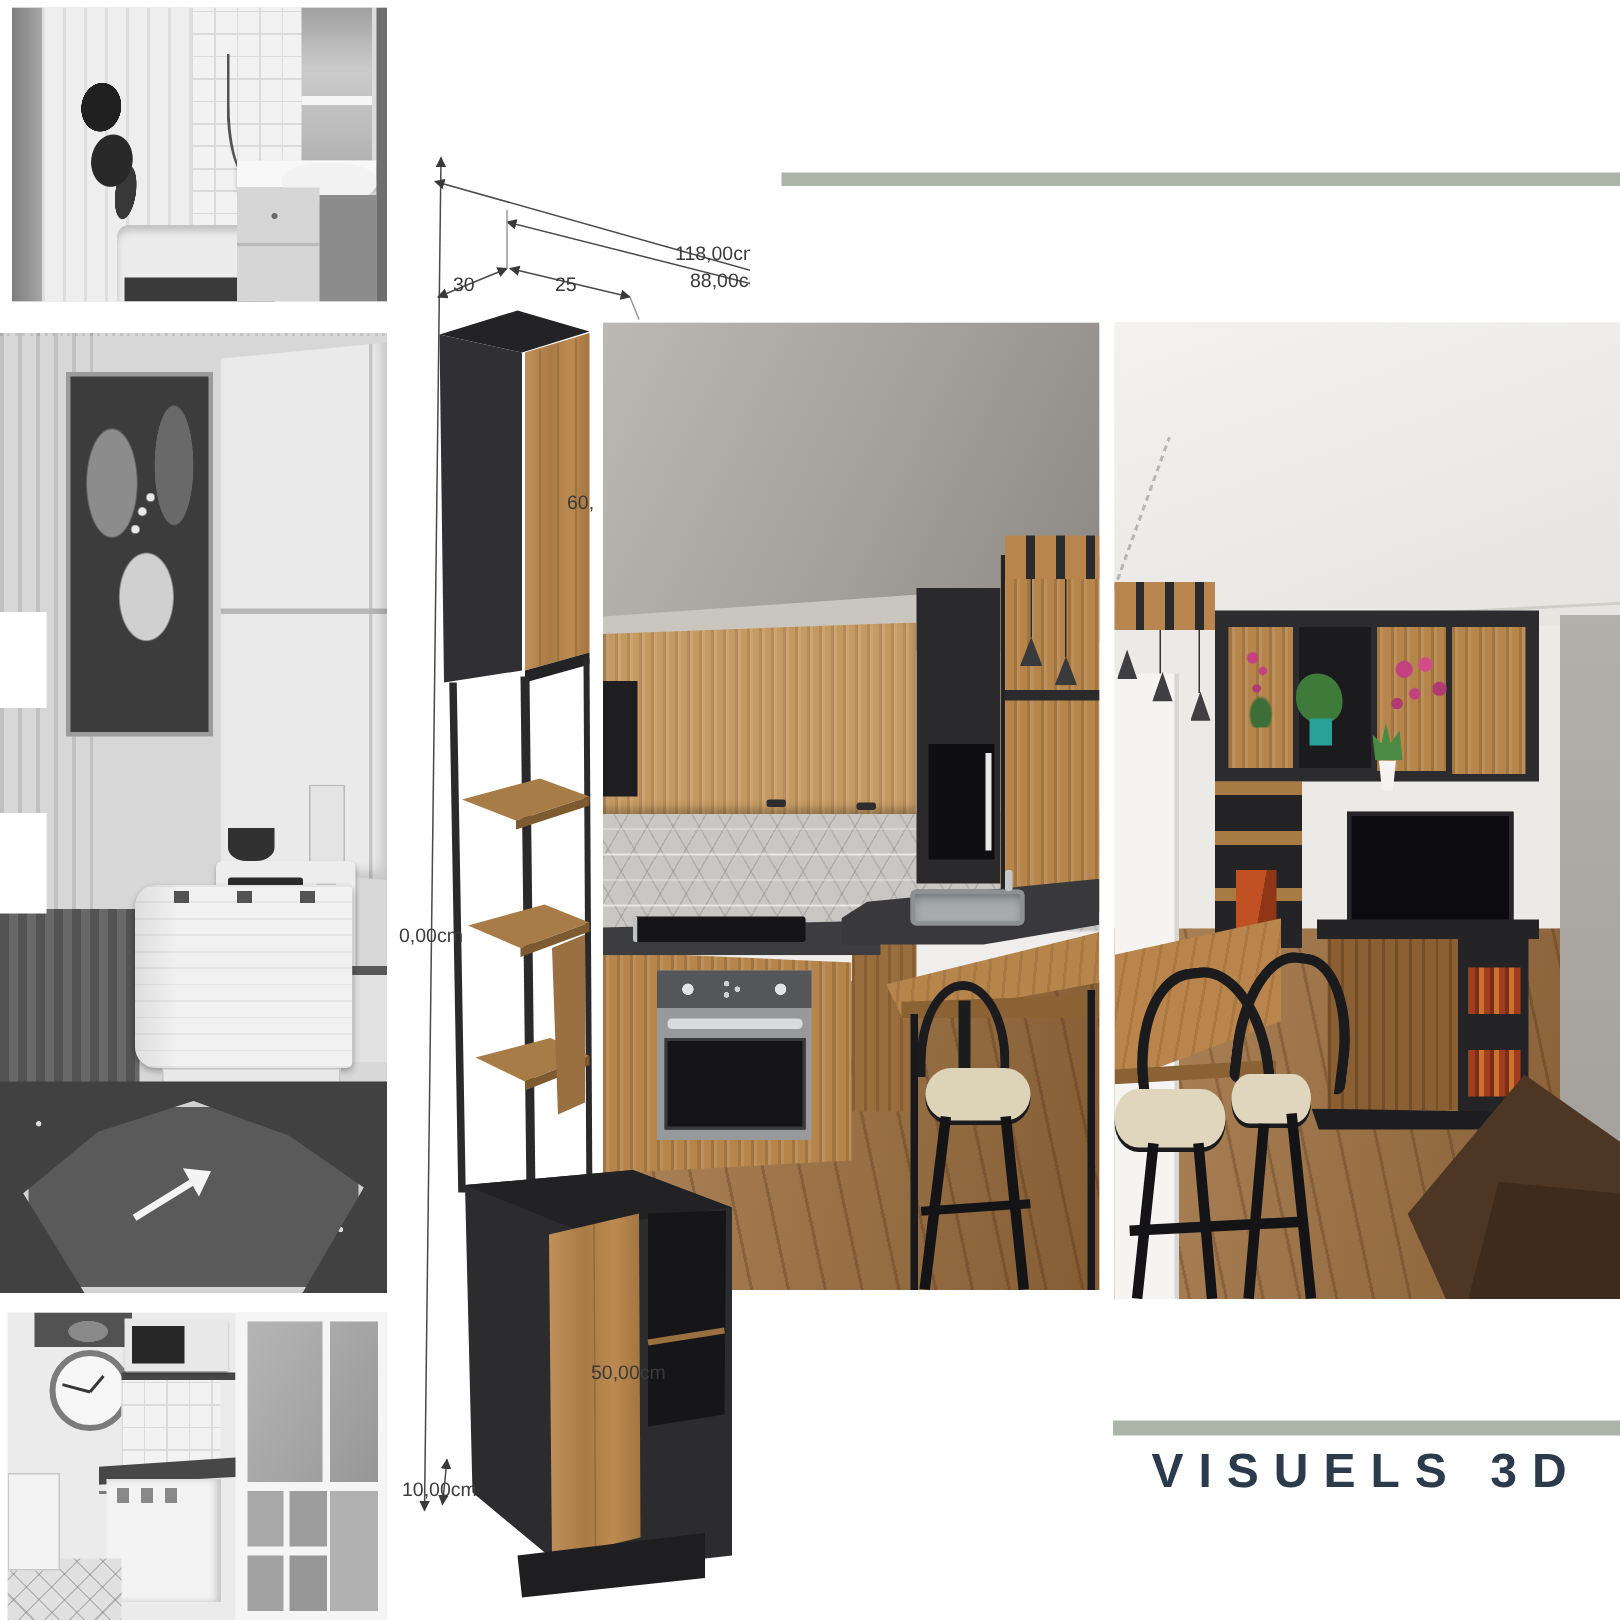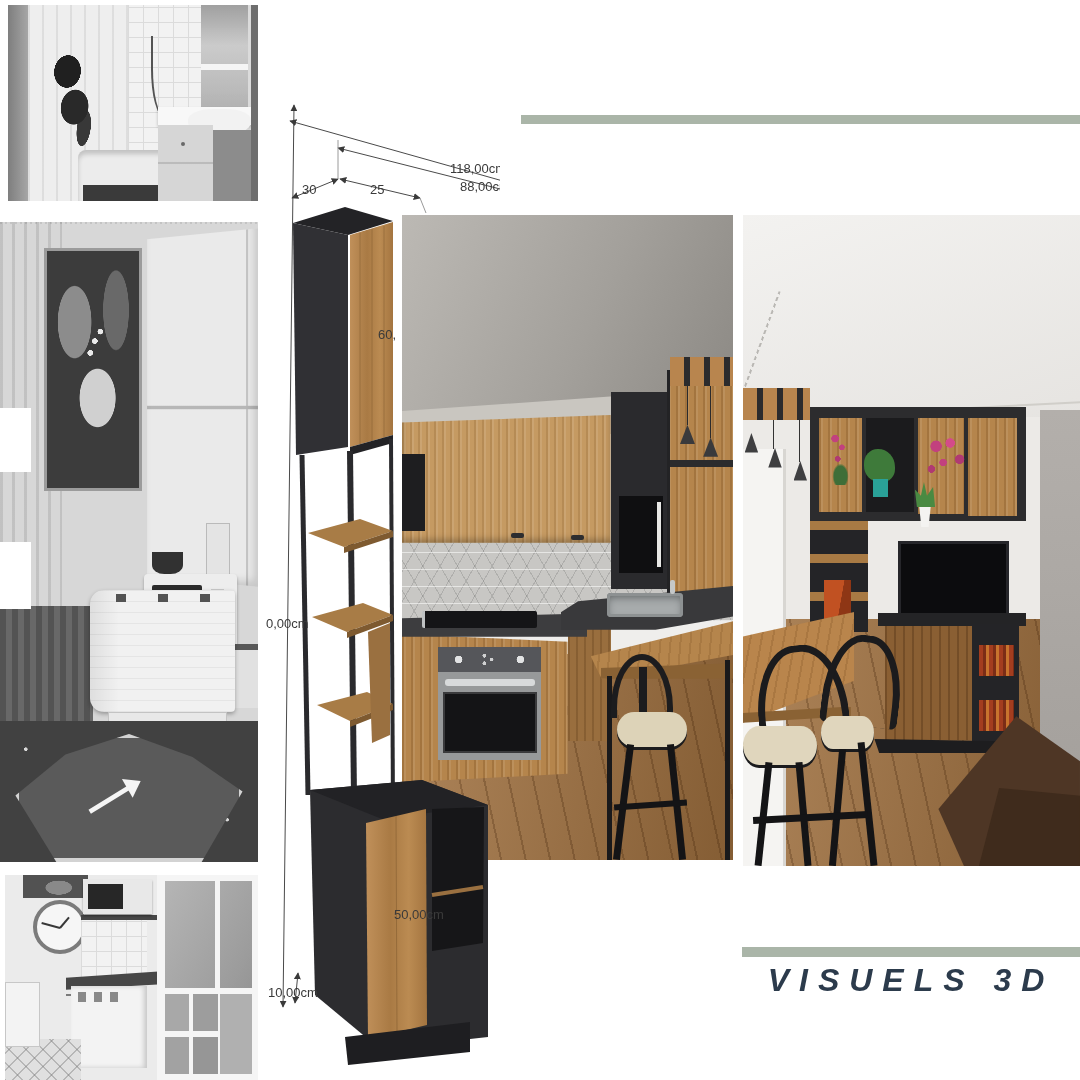--- a/index.html
+++ b/index.html
@@ -8,21 +8,21 @@
          font-family:"Liberation Sans",sans-serif;}
   .ab{position:absolute;}
   .photo{filter:grayscale(1) contrast(1.03);overflow:hidden;background:#d8d8d6;}
   .woodV{background:#b5854c;background-image:repeating-linear-gradient(90deg,rgba(90,50,10,.20) 0 2px,rgba(255,255,255,.09) 2px 4px,transparent 4px 9px);}
   .woodL{background:#c59a62;background-image:repeating-linear-gradient(90deg,rgba(100,60,15,.16) 0 2px,rgba(255,255,255,.10) 2px 4px,transparent 4px 8px);}
   .plank{background:#a1713f;background-image:repeating-linear-gradient(78deg,rgba(60,30,5,.25) 0 2px,transparent 2px 24px),linear-gradient(100deg,rgba(255,255,255,.14),rgba(0,0,0,.18));}
   .tile{background:#f0efeb;background-image:repeating-linear-gradient(0deg,#d9d8d4 0 1px,transparent 1px 15px),repeating-linear-gradient(90deg,#d9d8d4 0 1px,transparent 1px 15px);}
   .hex{background:#c8c7c4;background-image:repeating-linear-gradient(0deg,rgba(255,255,255,.55) 0 1px,transparent 1px 17px),repeating-linear-gradient(60deg,rgba(110,110,110,.28) 0 1px,transparent 1px 15px),repeating-linear-gradient(120deg,rgba(110,110,110,.28) 0 1px,transparent 1px 15px);}
   .dark{background:#2a2a2d;}
   .bar{background:var(--accent);}
-  #title{color:var(--title);font-weight:bold;font-size:32px;letter-spacing:10px;text-align:center;white-space:nowrap;font-style:italic;}
+  #title{color:var(--title);font-weight:bold;font-size:32px;letter-spacing:10px;text-align:center;white-space:nowrap;}
   svg text{font-family:"Liberation Sans",sans-serif;font-size:13px;fill:#3a3a3a;}
 </style>
 </head>
 <body>
 
 <div id="board">
 
   <div class="ab photo" style="left:8px;top:5px;width:250px;height:196px;">
     <div class="ab" style="left:0;top:0;width:8%;height:100%;background:linear-gradient(90deg,#7e7e7c,#a5a5a3);"></div>
     <div class="ab" style="left:8%;top:0;width:47%;height:100%;background:#ebebe9;background-image:repeating-linear-gradient(90deg,rgba(0,0,0,.07) 0 2px,transparent 2px 14px);"></div>

